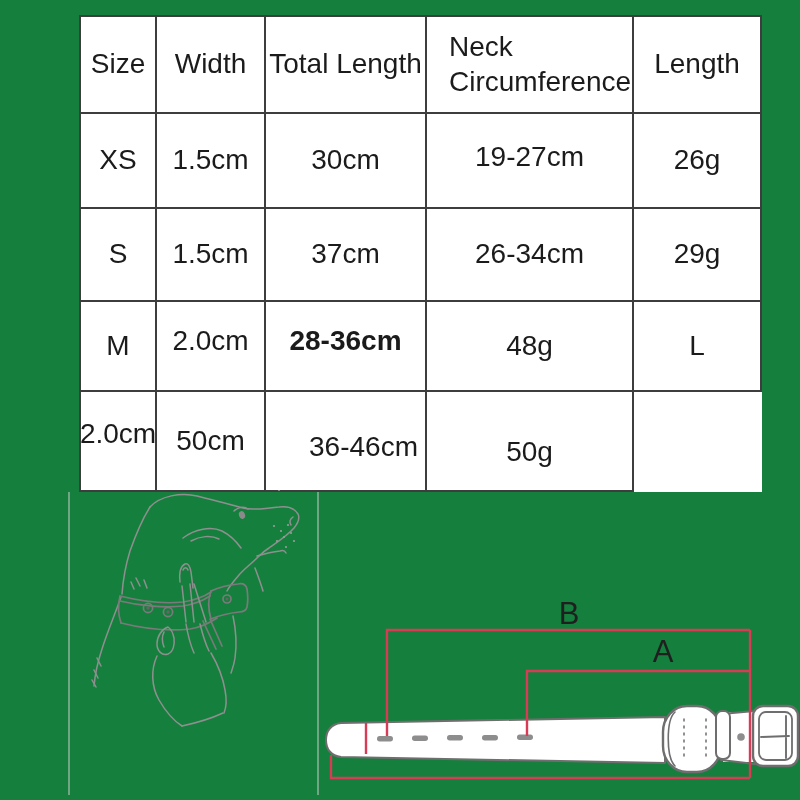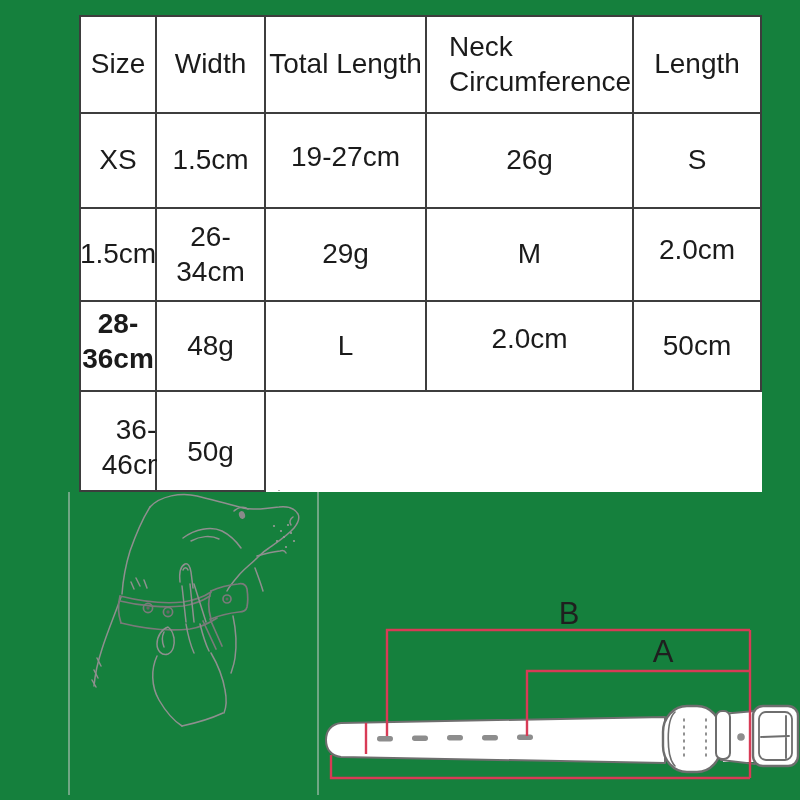--- a/index.html
+++ b/index.html
@@ -47,24 +47,26 @@
 <div class="sheet">
 
   <div class="size-table" id="sizeTable">
       <div class="cell hdr r0 c0">Size</div>
       <div class="cell hdr r0 c1">Width</div>
       <div class="cell hdr r0 c2">Total Length</div>
       <div class="cell hdr r0 c3">Neck Circumference</div>
       <div class="cell hdr r0 c4">Length</div>
       <div class="cell r1 c0">XS</div>
       <div class="cell r1 c1">1.5cm</div>
+      <div class="cell r1 c2">30cm</div>
       <div class="cell r1 c3">19-27cm</div>
       <div class="cell r1 c4">26g</div>
       <div class="cell r2 c0">S</div>
       <div class="cell r2 c1">1.5cm</div>
+      <div class="cell r2 c2">37cm</div>
       <div class="cell r2 c3">26-34cm</div>
       <div class="cell r2 c4">29g</div>
       <div class="cell r3 c0">M</div>
       <div class="cell r3 c1">2.0cm</div>
       <div class="cell r3 c3">28-36cm</div>
       <div class="cell r3 c4">48g</div>
       <div class="cell r4 c0">L</div>
       <div class="cell r4 c1">2.0cm</div>
       <div class="cell r4 c2">50cm</div>
       <div class="cell r4 c3">36-46cm</div>

